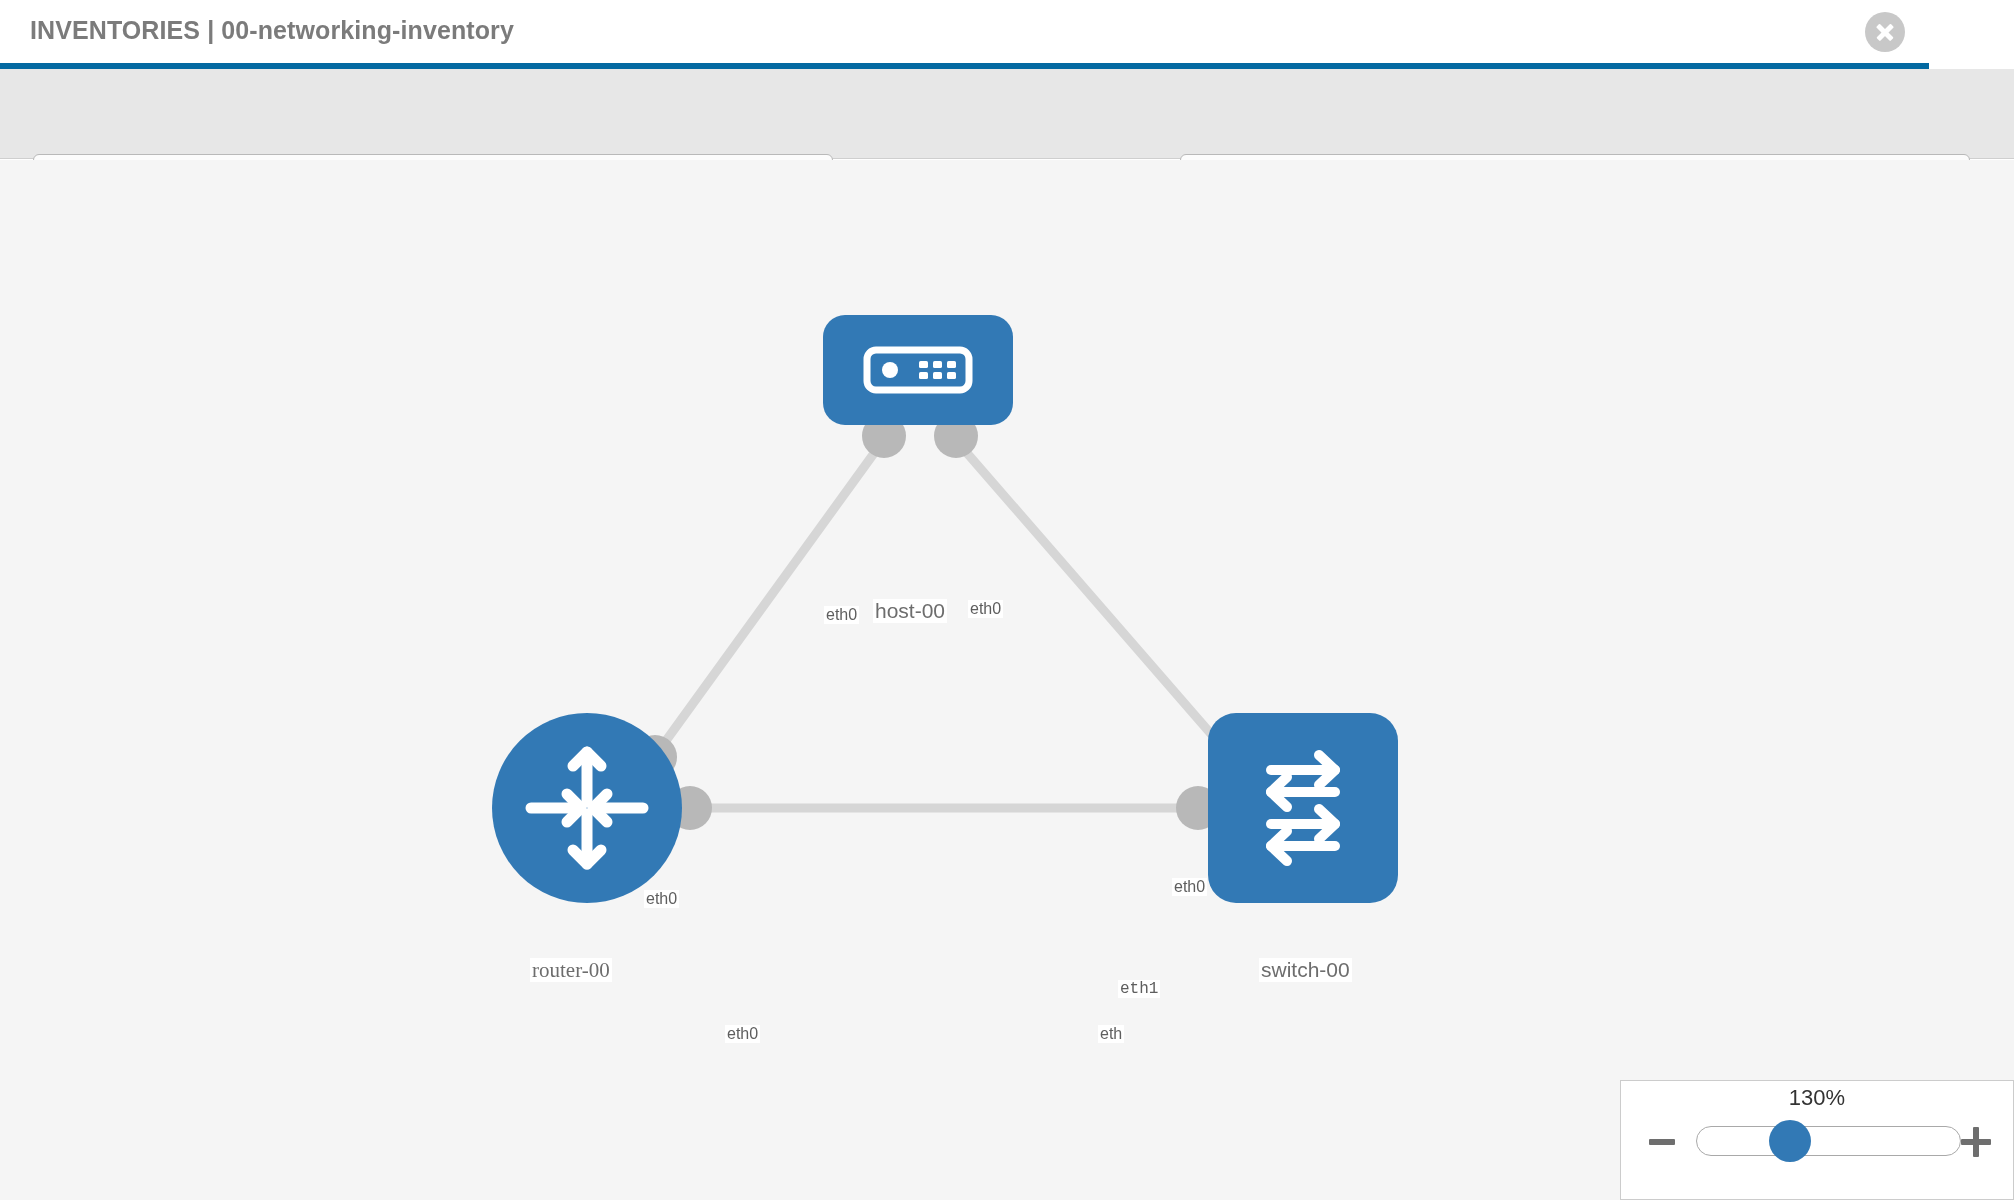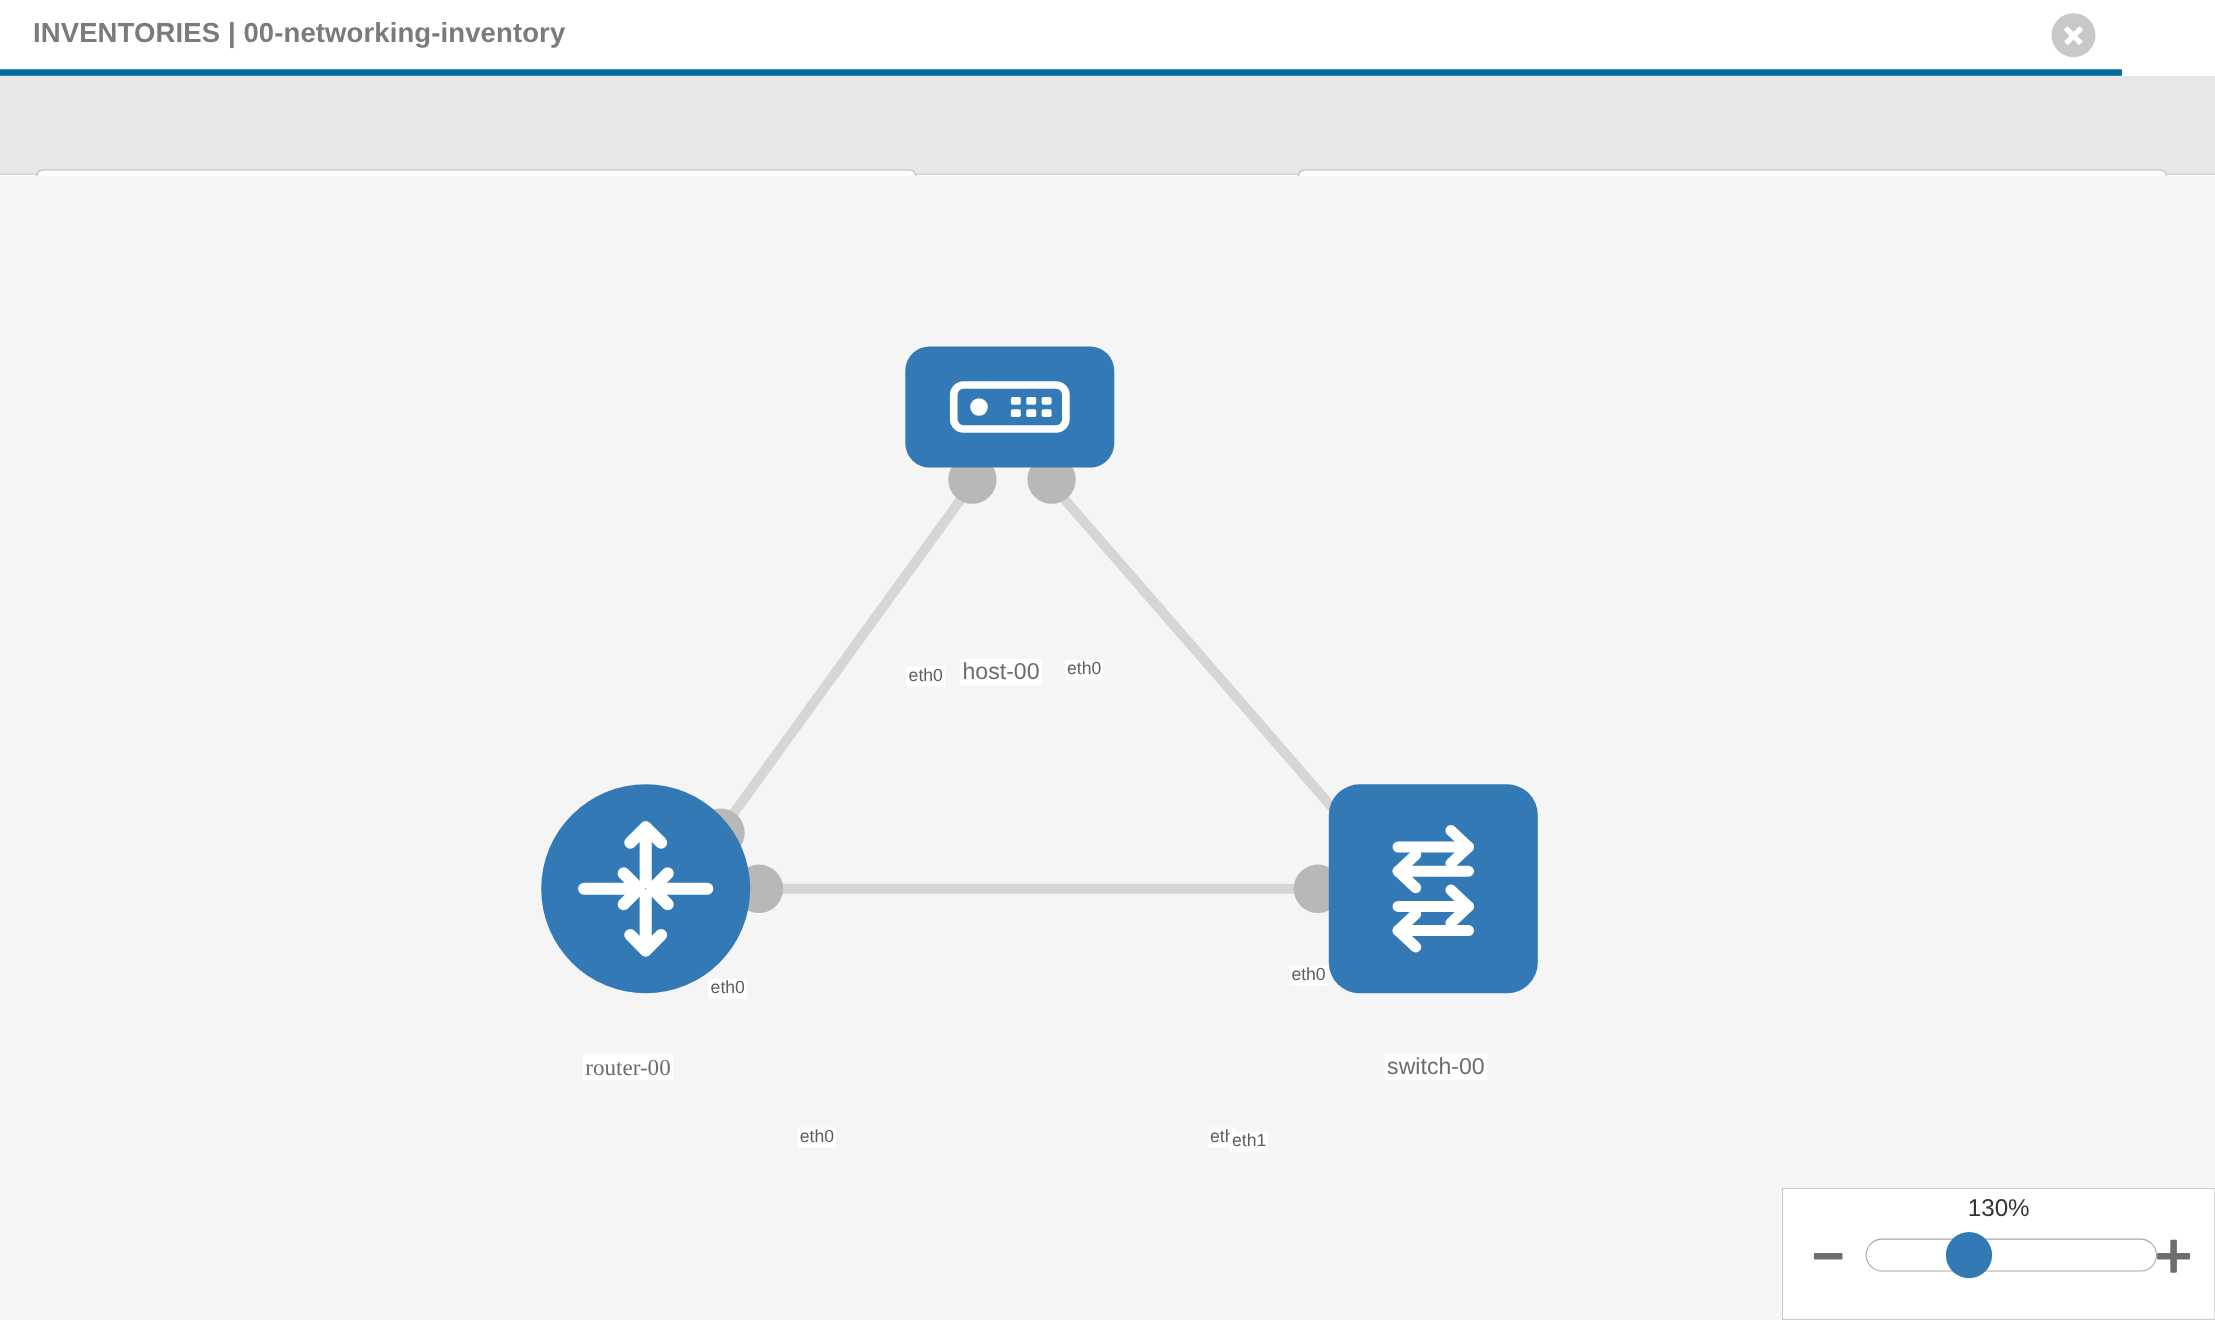--- a/index.html
+++ b/index.html
@@ -368,21 +368,21 @@
       </div>
       <div class="node-label">switch-00</div>
     </div>
 
     <div class="iface-label" style="left:824px; top:446px;">eth0</div>
     <div class="iface-label" style="left:968px; top:440px;">eth0</div>
     <div class="iface-label" style="left:644px; top:730px;">eth0</div>
     <div class="iface-label" style="left:1172px; top:718px;">eth0</div>
     <div class="iface-label" style="left:725px; top:865px;">eth0</div>
     <div class="iface-label" style="left:1098px; top:865px;">eth</div>
-    <div class="iface-label" style="left:1118px; top:869px;">eth1</div>
+    <div class="iface-label" style="left:1118px; top:820px;font-family:Liberation Mono, monospace;">eth1</div>
 
   </div>
 
   <div id="zoom-panel">
     <div id="zoom-value">130%</div>
     <div id="zoom-minus"></div>
     <div id="zoom-slider"></div>
     <div id="zoom-handle"></div>
     <div id="zoom-plus">
       <div class="pv"></div>

